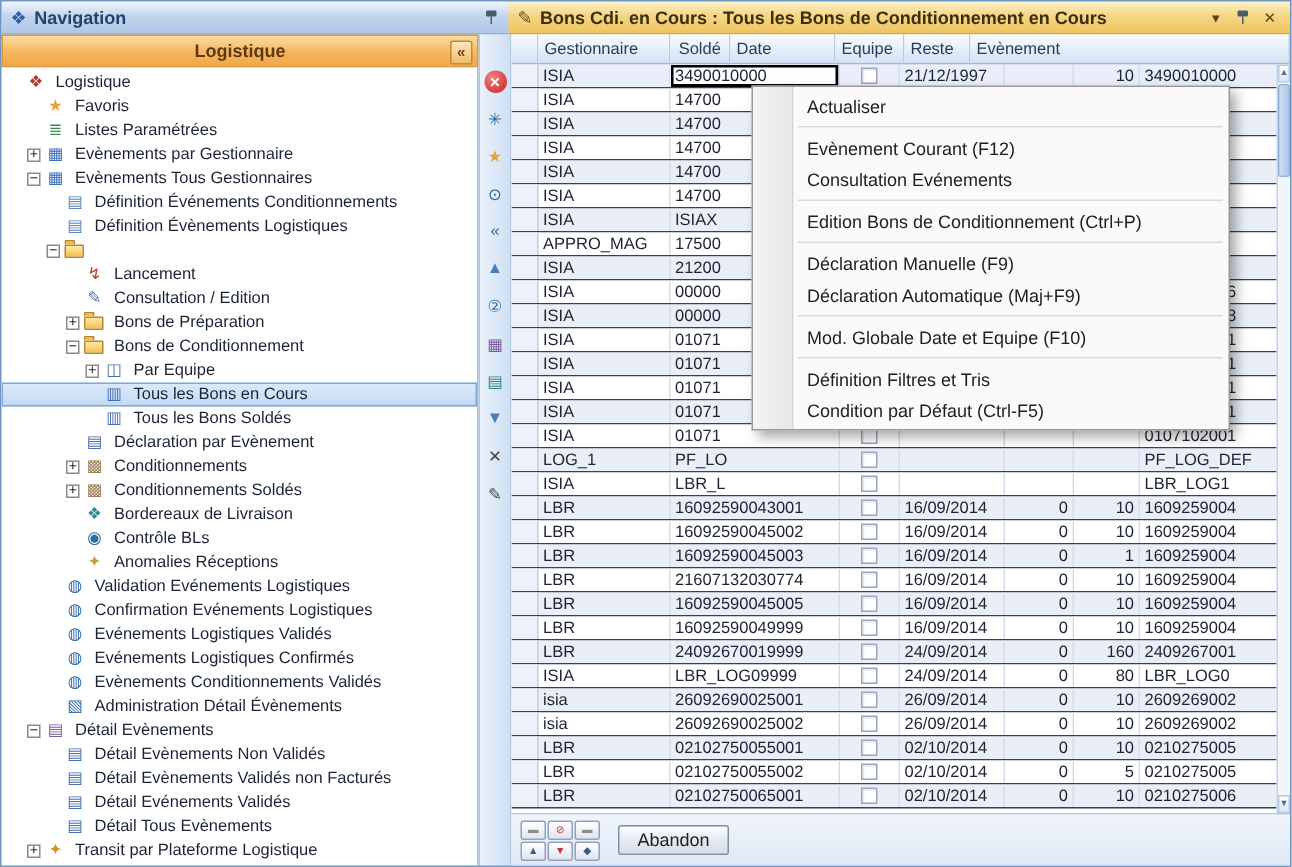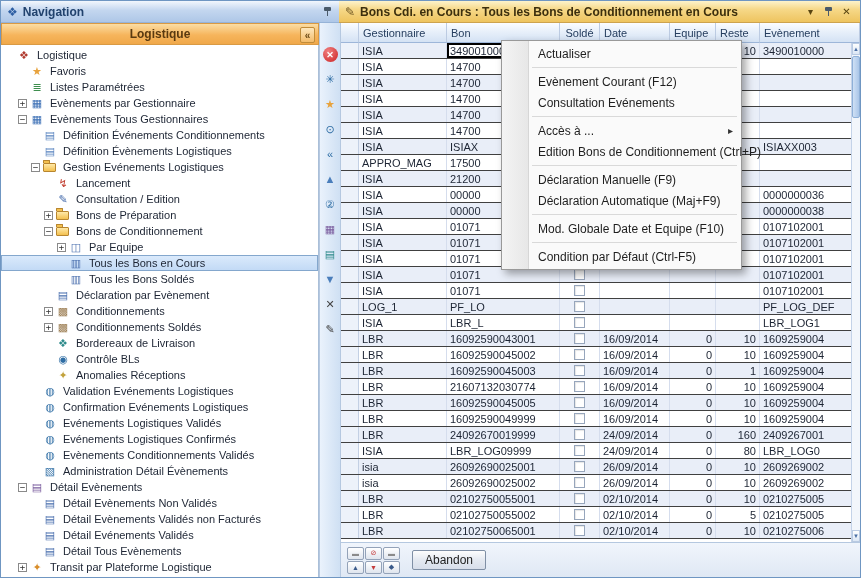--- a/index.html
+++ b/index.html
@@ -91,21 +91,21 @@
   
   .vscroll{position:absolute;right:0;top:20px;bottom:35px;width:9px;background:#f2f6fb;
     border-left:1px solid #c4d3e8;display:flex;flex-direction:column;box-sizing:border-box;}
   .vs-arrow{height:12px;flex:none;display:flex;align-items:center;justify-content:center;font-size:6px;
     color:#4a6fa5;background:linear-gradient(#fdfefe,#dce7f5);border:1px solid #b9cae2;box-sizing:border-box;cursor:pointer;}
   .vs-thumb{height:62px;margin:1px 0;background:linear-gradient(to right,#cfe0f5,#aac6e8);
     border:1px solid #8fb0d8;border-radius:2px;box-sizing:border-box;cursor:pointer;}
   .vs-track{flex:1;}
 
   
-  .context-menu{position:absolute;left:500px;top:39px;width:241px;box-sizing:border-box;background:#fafafa;
+  .context-menu{position:absolute;left:500px;top:56px;width:319px;box-sizing:border-box;background:#fafafa;
     border:1px solid #999;box-shadow:4px 4px 8px rgba(0,0,0,.35);padding:2px 0;z-index:50;}
   .context-menu::before{content:"";position:absolute;left:0;top:0;bottom:0;width:26px;
     background:linear-gradient(to right,#f4f4f4,#e7e7e7);border-right:1px solid #d6d6d6;}
   .menu-item{position:relative;height:21px;display:flex;align-items:center;padding-left:36px;padding-right:12px;
     font-size:12px;color:#1e1e1e;cursor:default;white-space:nowrap;}
   .menu-sep{height:1px;background:#d9d9d9;margin:3px 4px 3px 30px;}
   .submenu-arrow{position:absolute;right:8px;font-size:10px;color:#333;}
 </style>
 </head>
 <body>
@@ -163,21 +163,20 @@
         <span class="tlabel">Définition Événements Conditionnements</span>
       </div>
       <div class="tree-item" style="padding-left: 30px;">
         <span class="expander noexp"></span>
         <span class="ticon" style="color: rgb(91, 133, 192);">▤</span>
         <span class="tlabel">Définition Évènements Logistiques</span>
       </div>
       <div class="tree-item" style="padding-left: 30px;">
         <span class="expander">−</span>
         <span class="ticon folder"></span>
-        <span class="tlabel">Gestion Evénements Logistiques</span>
       </div>
       <div class="tree-item" style="padding-left: 43px;">
         <span class="expander noexp"></span>
         <span class="ticon" style="color: rgb(192, 57, 43);">↯</span>
         <span class="tlabel">Lancement</span>
       </div>
       <div class="tree-item" style="padding-left: 43px;">
         <span class="expander noexp"></span>
         <span class="ticon" style="color: rgb(74, 111, 174);">✎</span>
         <span class="tlabel">Consultation / Edition</span>
@@ -311,21 +310,20 @@
       <div class="strip-btn" style="color: rgb(46, 139, 139);">▤</div>
       <div class="strip-btn" style="color: rgb(74, 126, 187);">▼</div>
       <div class="strip-btn" style="color: rgb(68, 68, 68);">✕</div>
       <div class="strip-btn" style="color: rgb(68, 68, 68);">✎</div>
     </div>
 
   <div class="grid-panel">
     <div class="grid-header">
         <div class="hcell col0"></div>
         <div class="hcell col1">Gestionnaire</div>
-        <div class="hcell col2">Bon</div>
         <div class="hcell col3">Soldé</div>
         <div class="hcell col4">Date</div>
         <div class="hcell col5">Equipe</div>
         <div class="hcell col6">Reste</div>
         <div class="hcell col7">Evènement</div>
       </div>
     <div class="grid-body">
         <div class="grow alt">
           <div class="gcell col0"></div>
           <div class="gcell col1">ISIA</div>
@@ -724,36 +722,35 @@
       </div>
       <div class="menu-sep"></div>
       <div class="menu-item">
         <span class="mlabel">Evènement Courant (F12)</span>
       </div>
       <div class="menu-item">
         <span class="mlabel">Consultation Evénements</span>
       </div>
       <div class="menu-sep"></div>
       <div class="menu-item">
-        <span class="mlabel">Accès à ...</span>
-        <span class="submenu-arrow">▸</span>
-      </div>
-      <div class="menu-item">
         <span class="mlabel">Edition Bons de Conditionnement (Ctrl+P)</span>
       </div>
       <div class="menu-sep"></div>
       <div class="menu-item">
         <span class="mlabel">Déclaration Manuelle (F9)</span>
       </div>
       <div class="menu-item">
         <span class="mlabel">Déclaration Automatique (Maj+F9)</span>
       </div>
       <div class="menu-sep"></div>
       <div class="menu-item">
         <span class="mlabel">Mod. Globale Date et Equipe (F10)</span>
       </div>
       <div class="menu-sep"></div>
       <div class="menu-item">
+        <span class="mlabel">Définition Filtres et Tris</span>
+      </div>
+      <div class="menu-item">
         <span class="mlabel">Condition par Défaut (Ctrl-F5)</span>
       </div>
     </div>
 
 </div>
 
 </body></html>

